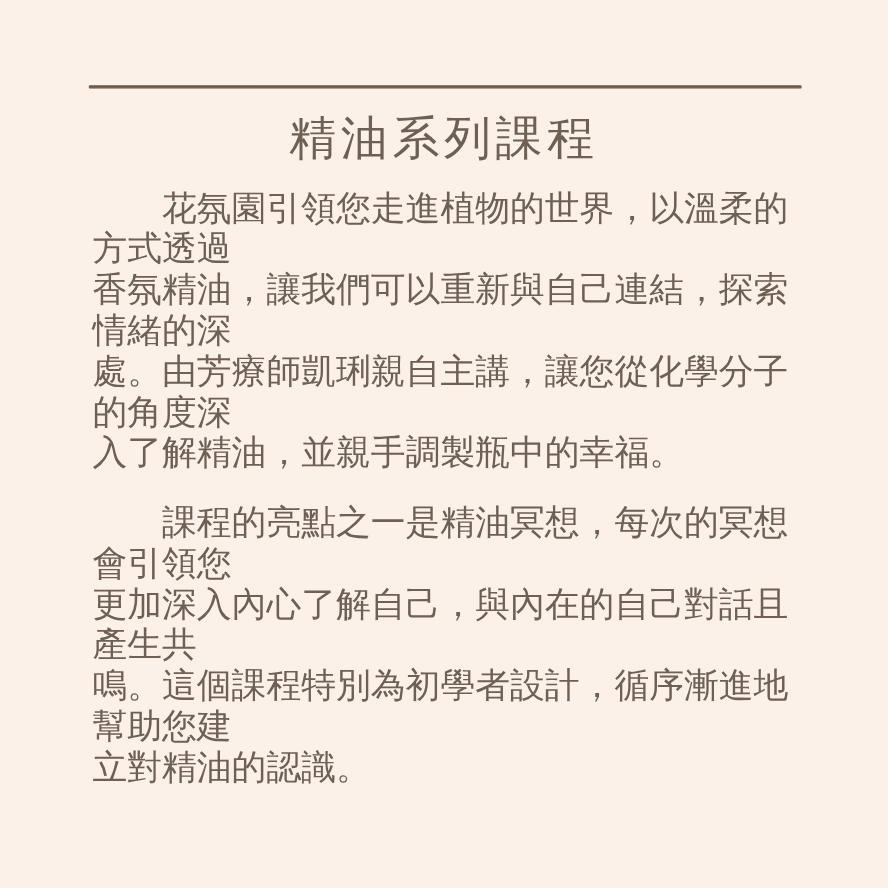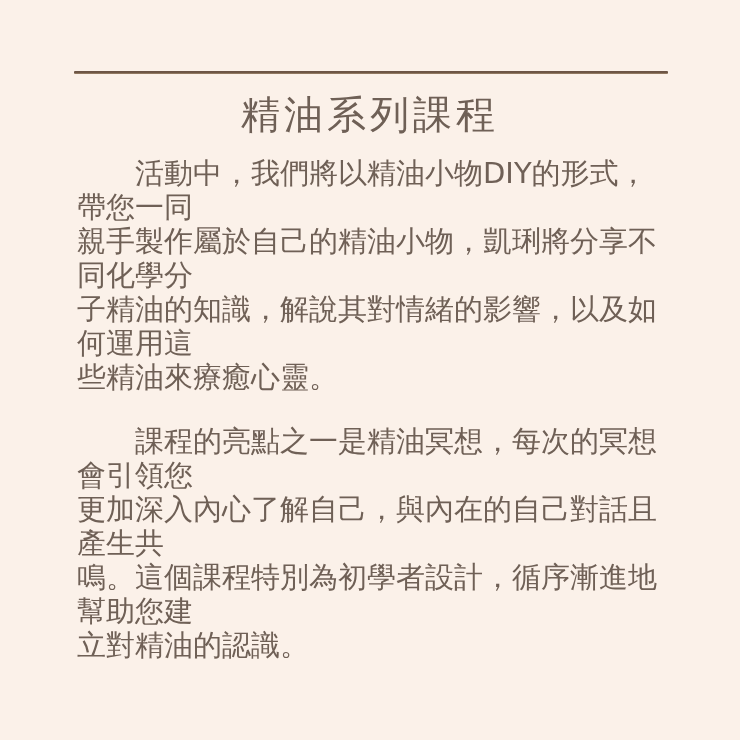--- a/index.html
+++ b/index.html
@@ -70,25 +70,25 @@
 </head>
 <body>
 
 <div class="page">
 
   <div class="divider"></div>
 
   <h1 class="title">精油系列課程</h1>
 
   <div class="content">
+    <p class="para gap-md">花氛園引領您走進植物的世界，以溫柔的方式透過
+香氛精油，讓我們可以重新與自己連結，探索情緒的深
+處。由芳療師凱琍親自主講，讓您從化學分子的角度深
+入了解精油，並親手調製瓶中的幸福。</p>
 
-    <p class="para gap-lg">活動中，我們將以精油小物DIY的形式，帶您一同
-親手製作屬於自己的精油小物，凱琍將分享不同化學分
-子精油的知識，解說其對情緒的影響，以及如何運用這
-些精油來療癒心靈。</p>
 
     <p class="para gap-none">課程的亮點之一是精油冥想，每次的冥想會引領您
 更加深入內心了解自己，與內在的自己對話且產生共
 鳴。這個課程特別為初學者設計，循序漸進地幫助您建
 立對精油的認識。</p>
 
   </div>
 
   <div class="footer">@essentiaroma</div>
 

